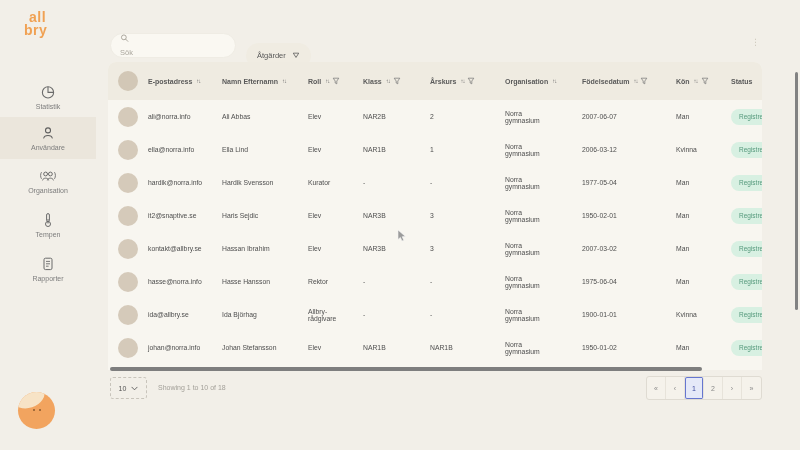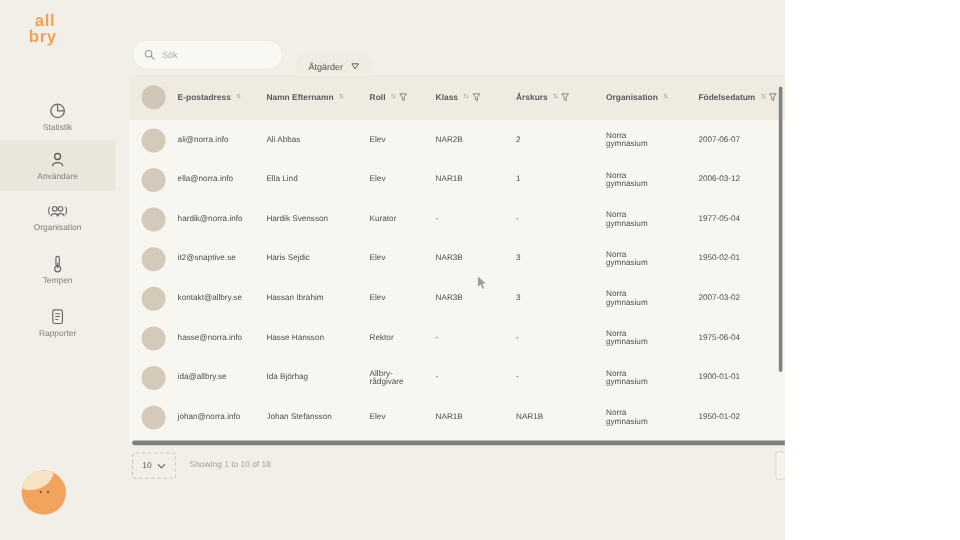--- a/index.html
+++ b/index.html
@@ -1,35 +1,35 @@
 <!DOCTYPE html>
 <html><head>
 <meta charset="utf-8">
 <style>
   * { margin:0; padding:0; box-sizing:border-box; }
   html,body { width:800px; height:450px; }
   body { font-family:"Liberation Sans","DejaVu Sans",sans-serif; }
-  #app { position:relative; width:654px; height:450px; background:#F2EFE8; overflow:hidden; color:#4a4a4a; }
+  #app { position:relative; width:800px; height:450px; background:#F2EFE8; overflow:hidden; color:#4a4a4a; }
 
   
   .sidebar { position:absolute; left:0; top:0; width:96px; height:450px; }
   .logo { position:absolute; left:24px; top:11px; font-size:14px; font-weight:bold; color:#F0A153; line-height:12.5px; letter-spacing:.5px; }
   .logo .l1 { display:block; margin-left:5px; }
   .logo .l2 { display:block; }
   .nav-item { position:absolute; left:0; width:96px; height:42px; display:flex; flex-direction:column; align-items:center; justify-content:center; gap:3px; cursor:pointer; }
   .nav-item .nav-label { font-size:7px; color:#7d7d7d; }
   .nav-item.active { background:#EBE6DC; }
   .nav-item svg { display:block; }
   .mascot { position:absolute; left:18px; top:392px; width:37px; height:37px; border-radius:50%; background:#F2A45F; overflow:hidden; }
   .mascot .hair { position:absolute; left:-7px; top:-10px; width:34px; height:26px; background:#F7E3C6; border-radius:50%; transform:rotate(-18deg); }
   .mascot .eye { position:absolute; top:17px; width:2px; height:2px; border-radius:50%; background:#8a5a2e; }
   .mascot .eye.e1 { left:15px; } .mascot .eye.e2 { left:21px; }
 
   
-  .searchbox { position:absolute; left:110px; top:33px; width:126px; height:25px; background:#FAF8F2; border:1px solid #EFECE4; border-radius:13px; display:flex; align-items:center; padding:0 9px; gap:6px; }
+  .searchbox { position:absolute; left:110px; top:33px; width:126px; height:25px; background:#FAF8F2; border:1px solid #EFECE4; border-radius:13px; display:flex; padding:0 9px; gap:6px;flex-direction:column; }
   .searchbox input { border:0; outline:0; background:transparent; font-size:7.5px; color:#555; width:90px; font-family:inherit; }
   .searchbox input::placeholder { color:#ABA79E; }
   .btn-actions { position:absolute; left:246px; top:43px; height:25px; padding:0 11px; background:#F0ECE2; border:0; border-radius:13px; display:flex; align-items:center; gap:6px; font-size:7.5px; color:#565656; font-family:inherit; cursor:pointer; }
   .btn-add { position:absolute; left:645px; top:31px; width:98px; height:30px; background:#F4A95E; border:0; border-radius:15px; color:#FDFCF8; font-size:7.5px; font-family:inherit; cursor:pointer; }
   .kebab { position:absolute; left:751px; top:40px; font-size:9px; color:#CFCABE; letter-spacing:0; line-height:5px; text-align:center; }
 
   
   .table { position:absolute; left:108px; top:62px; width:654px; height:308px; background:#F8F6F0; border-radius:8px 8px 0 0; overflow:hidden; }
   .thead { display:flex; align-items:center; height:38px; background:#EFEBE1; font-size:7px; font-weight:bold; color:#5a5a5a; }
   .th, .td { flex:0 0 auto; display:flex; align-items:center; padding-right:8px; }

